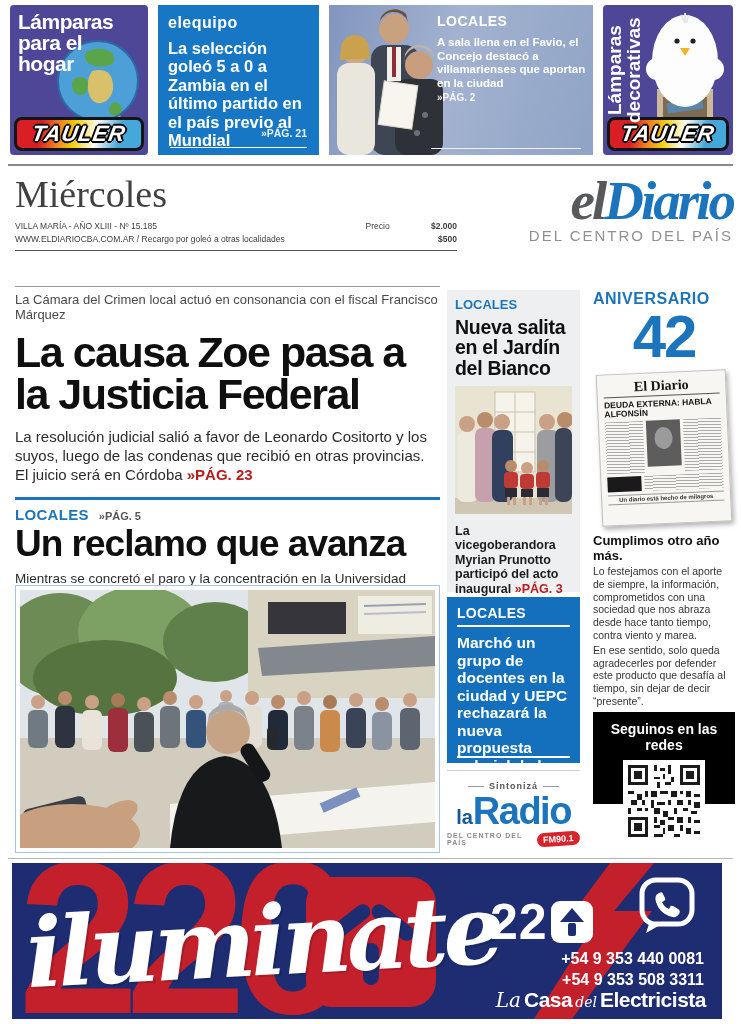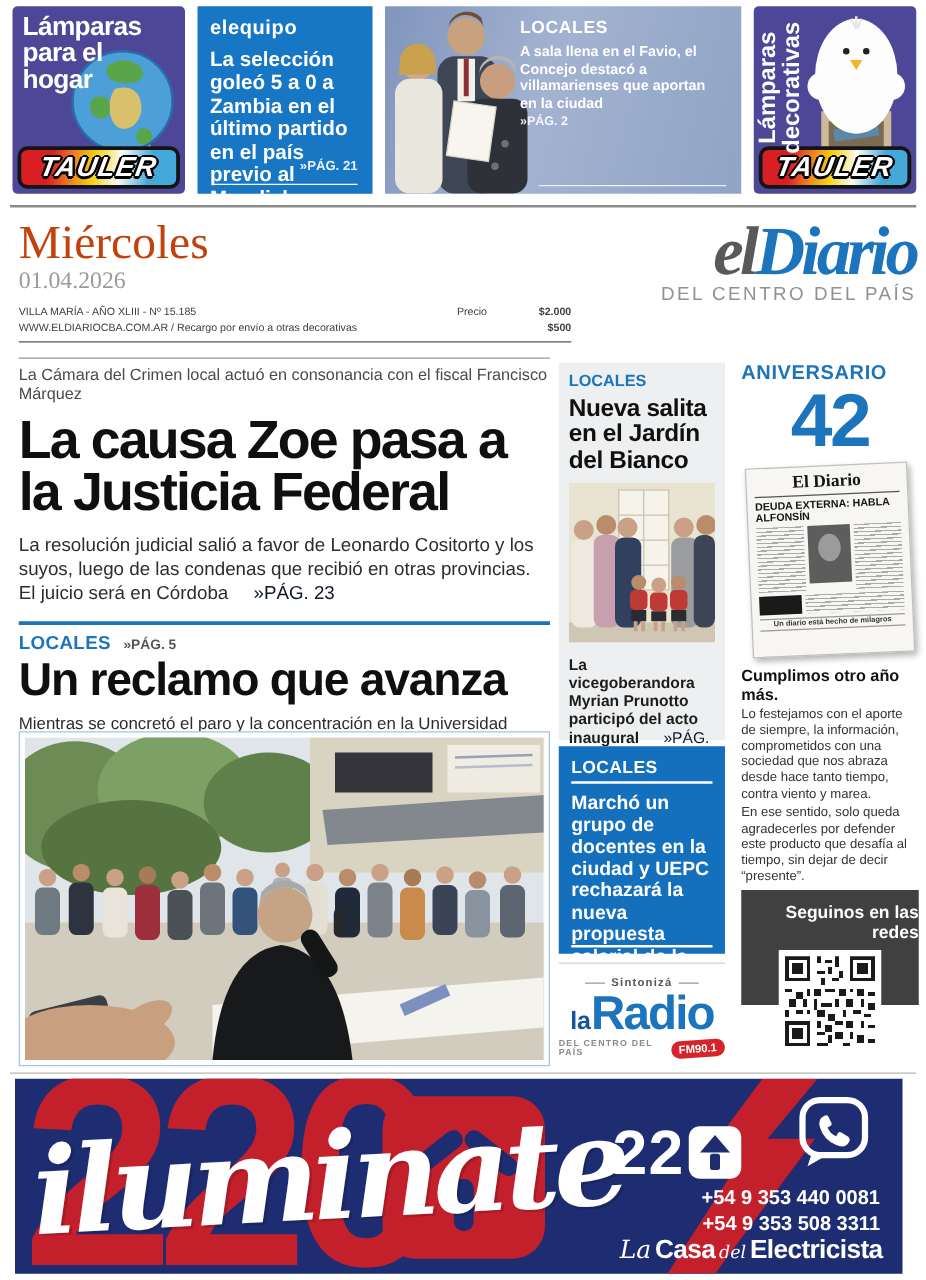--- a/index.html
+++ b/index.html
@@ -11,21 +11,21 @@
   .ad-purple { position:relative; background:#4e4798; border-radius:4px; overflow:hidden; }
   .ad-left { width:138px; }
   .ad-left .ad-head { position:absolute; left:8px; top:6px; width:105px; color:#fff; font-weight:800; font-size:21px; line-height:1.0; letter-spacing:-0.5px; z-index:2; }
   .globe { position:absolute; right:2px; top:28px; }
   .tauler { position:absolute; left:4px; right:4px; bottom:4px; height:34px; border:3px solid #141414; border-radius:8px;
     background:linear-gradient(100deg,#d91f24 0%,#d91f24 20%,#ef7d1f 33%,#f3d20e 47%,#fbfbf6 63%,#45a8da 82%,#45a8da 100%);
     display:flex; align-items:center; justify-content:center; }
   .tauler span { font-style:italic; font-weight:900; font-size:22px; color:#fff; letter-spacing:1px; transform:skewX(-10deg);
     text-shadow:-2px 0 #000,2px 0 #000,0 -2px #000,0 2px #000,-1px -1px #000,1px 1px #000,1px -1px #000,-1px 1px #000; }
 
-  .elequipo { width:140px; background:#1877c5; padding:9px 10px; position:relative; }
+  .elequipo { width:161px; background:#1877c5; padding:9px 10px; position:relative; }
   .elequipo .brand { color:#fff; font-weight:800; font-size:16px; letter-spacing:0.5px; }
   .elequipo .hl { color:#fff; font-weight:800; font-size:16.5px; line-height:1.12; margin-top:7px; }
   .elequipo .pg { position:absolute; right:12px; bottom:16px; color:#eaf2fb; font-weight:700; font-size:10.5px; }
   .elequipo .rule { position:absolute; left:12px; right:12px; bottom:7px; border-top:1px solid #ffffff; }
 
   .promo { flex:1; position:relative; background:linear-gradient(105deg,#8195bd 0%,#a3b2d0 45%,#8fa4c6 100%); overflow:hidden; }
   .promo svg.people { position:absolute; left:0; top:0; height:100%; }
   .promo .ptxt { position:absolute; left:108px; right:10px; top:8px; color:#fff; }
   .promo .sec { font-weight:800; font-size:14px; letter-spacing:0.5px; }
   .promo .hl { font-weight:800; font-size:23px; line-height:1.02; margin-top:4px; letter-spacing:-0.5px; }
@@ -37,37 +37,37 @@
   .ad-right .vtext { position:absolute; left:2px; top:6px; height:118px; writing-mode:vertical-rl; transform:rotate(180deg);
     color:#fff; font-weight:800; font-size:19px; line-height:1.0; letter-spacing:0; text-align:center; z-index:2; }
   .ad-right svg { position:absolute; right:4px; top:2px; }
 
   
   .rule-top { position:absolute; left:8px; right:8px; top:164px; border-top:2px solid #8a8a8a; }
   .rule-photo-bottom { position:absolute; left:8px; right:8px; top:858px; border-top:1px solid #b5b5b5; }
 
   
   .masthead { position:absolute; left:15px; top:175px; width:718px; height:108px; }
-  .mh-day { font-family:"Liberation Serif", serif; font-size:38px; color:#c2410c; line-height:1.0; }
+  .mh-day { font-family:"Liberation Serif", serif; font-size:38px; color:#404040; line-height:1.0; }
   .mh-date { font-family:"Liberation Serif", serif; font-size:19px; color:#9a9a9a; margin-top:1px; }
   .mh-info { width:442px; margin-top:7px; font-size:8.5px; color:#3d3d3d; }
   .mh-info .row { display:flex; justify-content:space-between; line-height:1.5; }
   .mh-info b { font-weight:800;margin-left:39px; }
   .mh-underline { width:442px; border-top:1px solid #555; margin-top:4px; }
   .logo { position:absolute; right:0; top:2px; text-align:right; }
   .logo-main { font-family:"Liberation Serif", serif; font-style:italic; font-weight:bold; font-size:55px; line-height:0.88; letter-spacing:-3px; }
   .logo-el { color:#58595b; } .logo-diario { color:#1c75bc; }
   .logo-tag { font-size:15px; color:#8f9092; letter-spacing:2px; margin-top:2px; }
 
   
   .leftcol { position:absolute; left:15px; top:286px; width:425px; }
   .kicker { border-top:1px solid #999; padding-top:5px; font-size:13px; color:#4a4a4a; }
   .lead-hl { margin-top:9px; font-weight:800; font-size:43px; line-height:0.98; letter-spacing:-1.5px; color:#0f0f0f; }
   .lead-deck { margin-top:13px; font-size:15px; line-height:1.25; color:#2c2c2c; }
-  .lead-deck .pg, .caption .pg, .deck2 .pg { font-weight:400; color:#0f172a;margin-left:16px; }
+  .lead-deck .pg, .caption .pg, .deck2 .pg { font-weight:700; color:#b91c1c; }
   .blue-rule { margin-top:12px; border-top:3px solid #1c75bc; }
   .sec-row { margin-top:6px; display:flex; align-items:baseline; gap:10px; }
   .sec-blue { color:#1c75bc; font-weight:800; font-size:15px; letter-spacing:0.3px; }
   .sec-pg { color:#555; font-weight:700; font-size:11px; }
   .reclamo-hl { margin-top:2px; font-weight:800; font-size:37px; line-height:1.0; letter-spacing:-1px; color:#0f0f0f; }
   .deck2 { margin-top:9px; font-size:13.5px; line-height:1.25; color:#2c2c2c; }
 
   .mainphoto { position:absolute; left:15px; top:585px; width:425px; height:268px; background:#fdfdfd; border:1px solid #a9c4e0; padding:4px; }
   .mainphoto svg { display:block; }
 
@@ -106,21 +106,21 @@
   .op-lines { flex:1; height:52px; background:repeating-linear-gradient(#ababab 0 1px, transparent 1px 3px); }
   .op-photo { width:34px; height:46px; background:#5d5d5d; position:relative; flex:none; }
   .op-photo::after { content:""; position:absolute; left:8px; top:7px; width:18px; height:22px; border-radius:50%; background:#9b9b9b; }
   .op-row2 { display:flex; gap:3px; margin-top:3px; align-items:flex-start; }
   .op-black { width:34px; height:15px; background:#1a1a1a; flex:none; }
   .op-lines2 { flex:1; height:15px; background:repeating-linear-gradient(#ababab 0 1px, transparent 1px 3px); }
   .op-foot { margin-top:3px; font-size:6px; font-weight:800; text-align:center; color:#333; border-top:1px solid #999; border-bottom:1px solid #999; padding:1px 0; }
   .aniv-text { margin-top:9px; }
   .aniv-lead { font-weight:700; font-size:13px; color:#111; }
   .aniv-body { font-size:10.5px; line-height:1.22; color:#333; margin-top:2px; }
-  .social { position:absolute; left:0; right:0; top:422px; height:92px; background:#404040; text-align:right; padding-top:9px; }
+  .social { position:absolute; left:0; right:0; top:422px; height:92px; background:#000000; text-align:center; padding-top:9px; }
   .social .stxt { color:#fff; font-weight:800; font-size:14px; line-height:1.15; }
   .social .qr { width:82px; height:82px; background:#fff; margin:7px auto 0; padding:5px; }
 
   
   .bottomad { position:absolute; left:12px; top:863px; width:710px; height:156px; background:#1e2d72; overflow:hidden; }
   .ba-220 { position:absolute; left:6px; top:-34px; font-weight:800; font-size:218px; line-height:1; letter-spacing:-14px; color:#c4202c; font-family:"Liberation Sans", sans-serif; }
   .ba-house { position:absolute; left:294px; top:14px; width:130px; height:130px; background:#c4202c; border-radius:26px; }
   .ba-house .r1 { position:absolute; left:18px; top:38px; width:50px; height:15px; border-radius:8px; background:#1e2d72; transform:rotate(-38deg); }
   .ba-house .r2 { position:absolute; right:18px; top:38px; width:50px; height:15px; border-radius:8px; background:#1e2d72; transform:rotate(38deg); }
   .ba-house .r3 { position:absolute; left:57px; top:66px; width:16px; height:42px; border-radius:8px; background:#1e2d72; }
@@ -214,28 +214,27 @@
       <div class="tauler">
           <span>TAULER</span>
         </div>
     </div>
   </div>
 
   <div class="rule-top"></div>
 
   <div class="masthead">
     <div class="mh-day">Miércoles</div>
-    <div class="mh-date">01.04.2026</div>
     <div class="mh-info">
       <div class="row">
         <span>VILLA MARÍA - AÑO XLIII - Nº 15.185</span>
         <span><span>Precio</span> <b>$2.000</b></span>
       </div>
       <div class="row">
-        <span><span>WWW.ELDIARIOCBA.COM.AR</span> <span>/ Recargo por envío a otras decorativas</span></span>
+        <span><span>WWW.ELDIARIOCBA.COM.AR</span> <span>/ Recargo por goleó a otras localidades</span></span>
         <b>$500</b>
       </div>
     </div>
     <div class="mh-underline"></div>
     <div class="logo">
       <div class="logo-main">
         <span class="logo-el">el</span><span class="logo-diario">Diario</span>
       </div>
       <div class="logo-tag">DEL CENTRO DEL PAÍS</div>
     </div>

